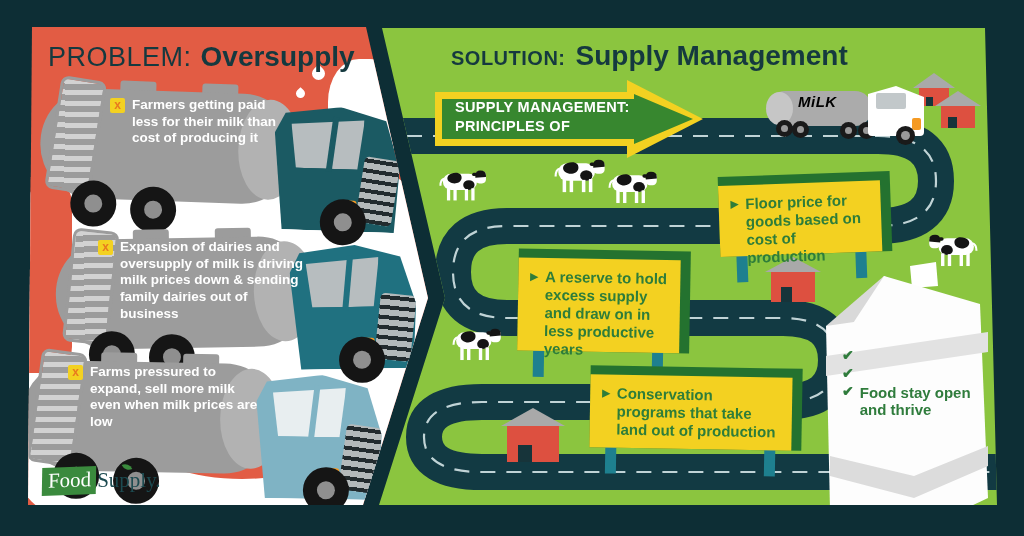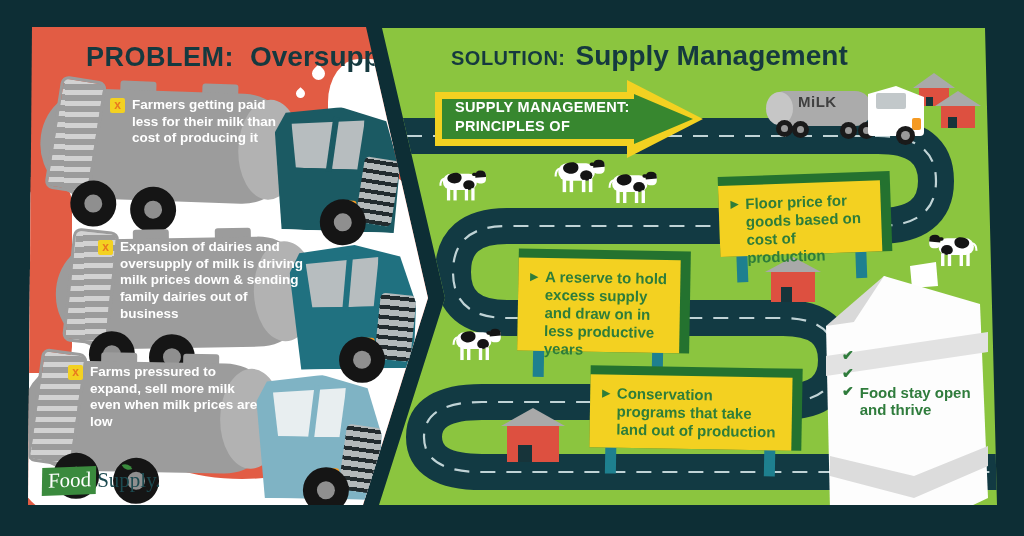--- a/index.html
+++ b/index.html
@@ -10,22 +10,22 @@
   .panel-problem{position:absolute;left:28px;top:27px;width:405px;height:478px;background:#e25c44;
     clip-path:polygon(4px 0,338px 0,400px 271px,335px 478px,0 478px);}
   .white-blob{position:absolute;left:-14px;top:140px;width:430px;height:352px;background:#ffffff;
     border-radius:70px 90px 40px 60px;}
   .red-strip{position:absolute;left:0;top:150px;width:44px;height:196px;background:#e25c44;border-radius:0 26px 26px 0;}
   .red-ellipse{position:absolute;left:120px;top:382px;width:188px;height:70px;background:#e25c44;border-radius:50%;}
   .splash-big{position:absolute;left:300px;top:32px;width:78px;height:108px;background:#ffffff;border-radius:46% 54% 62% 40%;}
   .drop{position:absolute;width:13px;height:13px;background:#ffffff;border-radius:0 50% 50% 50%;transform:rotate(45deg);}
 
   .problem-title{position:absolute;left:20px;top:14px;white-space:nowrap;z-index:6;color:#15393f;}
-  .problem-title .t-label{font-size:27px;font-weight:700;letter-spacing:.5px;margin-left:38px;}
-  .problem-title .t-em{font-size:28px;font-weight:800;margin-left:16px;}
+  .problem-title .t-label{font-size:27px;font-weight:400;letter-spacing:.5px;}
+  .problem-title .t-em{font-size:28px;font-weight:800;margin-left:9px;}
 
   
   .truck{position:absolute;width:360px;height:156px;z-index:2;}
   .tank{position:absolute;left:0;top:14px;width:256px;height:110px;background:#9c9c9c;border-radius:54px;}
   .tank::after{content:"";position:absolute;right:-4px;top:5px;width:62px;height:100px;background:#b2b2b2;border-radius:50%;}
   .hatch{position:absolute;top:5px;width:36px;height:14px;background:#9c9c9c;border-radius:3px;}
   .ladder{position:absolute;left:12px;top:4px;width:40px;height:108px;border-radius:8px;transform:rotate(7deg);
     background:repeating-linear-gradient(172deg,#d2d2d2 0 5px,#9c9c9c 5px 11px);border:3px solid #9c9c9c;}
   .cab{position:absolute;right:0;top:24px;width:126px;height:124px;
     clip-path:polygon(0 22%,8% 6%,52% 0,88% 10%,100% 48%,97% 100%,8% 100%);}
@@ -68,21 +68,21 @@
   .cow.flip{transform:scaleX(-1);}
 
   .barn{position:absolute;background:#dd5040;z-index:2;}
   .barn .roof{position:absolute;left:-6px;right:-6px;top:-13px;height:15px;background:#a9a9a9;
     clip-path:polygon(50% 0,100% 100%,0 100%);}
   .barn .door{position:absolute;left:22%;bottom:0;width:26%;height:46%;background:#17343a;}
 
   .milk-truck{position:absolute;left:389px;top:58px;width:160px;height:60px;z-index:3;}
   .mt-tank{position:absolute;left:0;top:5px;width:104px;height:35px;background:#ababab;border-radius:17px;}
   .mt-tank::before{content:"";position:absolute;left:-2px;top:1px;width:27px;height:33px;background:#c6c6c6;border-radius:50%;}
-  .mt-label{position:absolute;left:30px;top:7px;color:#404040;font-weight:800;
+  .mt-label{position:absolute;left:30px;top:7px;color:#000000;font-weight:800;font-style:italic;
     font-size:15px;letter-spacing:.5px;}
   .mt-cab{position:absolute;left:100px;top:0;width:56px;height:50px;background:#ffffff;border-radius:6px 10px 4px 4px;
     clip-path:polygon(0 16%,50% 0,100% 22%,100% 100%,0 100%);}
   .mt-cab .mt-window{position:absolute;left:8px;top:7px;width:30px;height:16px;background:#c2c8ca;border-radius:2px;}
   .mt-cab .mt-light{position:absolute;right:3px;bottom:6px;width:9px;height:12px;background:#f59a23;border-radius:2px;}
   .mt-wheel{position:absolute;width:17px;height:17px;background:#1a1a1a;border-radius:50%;}
   .mt-wheel::after{content:"";position:absolute;inset:5px;background:#9a9a9a;border-radius:50%;}
 
   .sign{position:absolute;background:#24722f;z-index:4;}
   .sign .post{position:absolute;bottom:-26px;width:11px;height:34px;background:#1e808f;}

